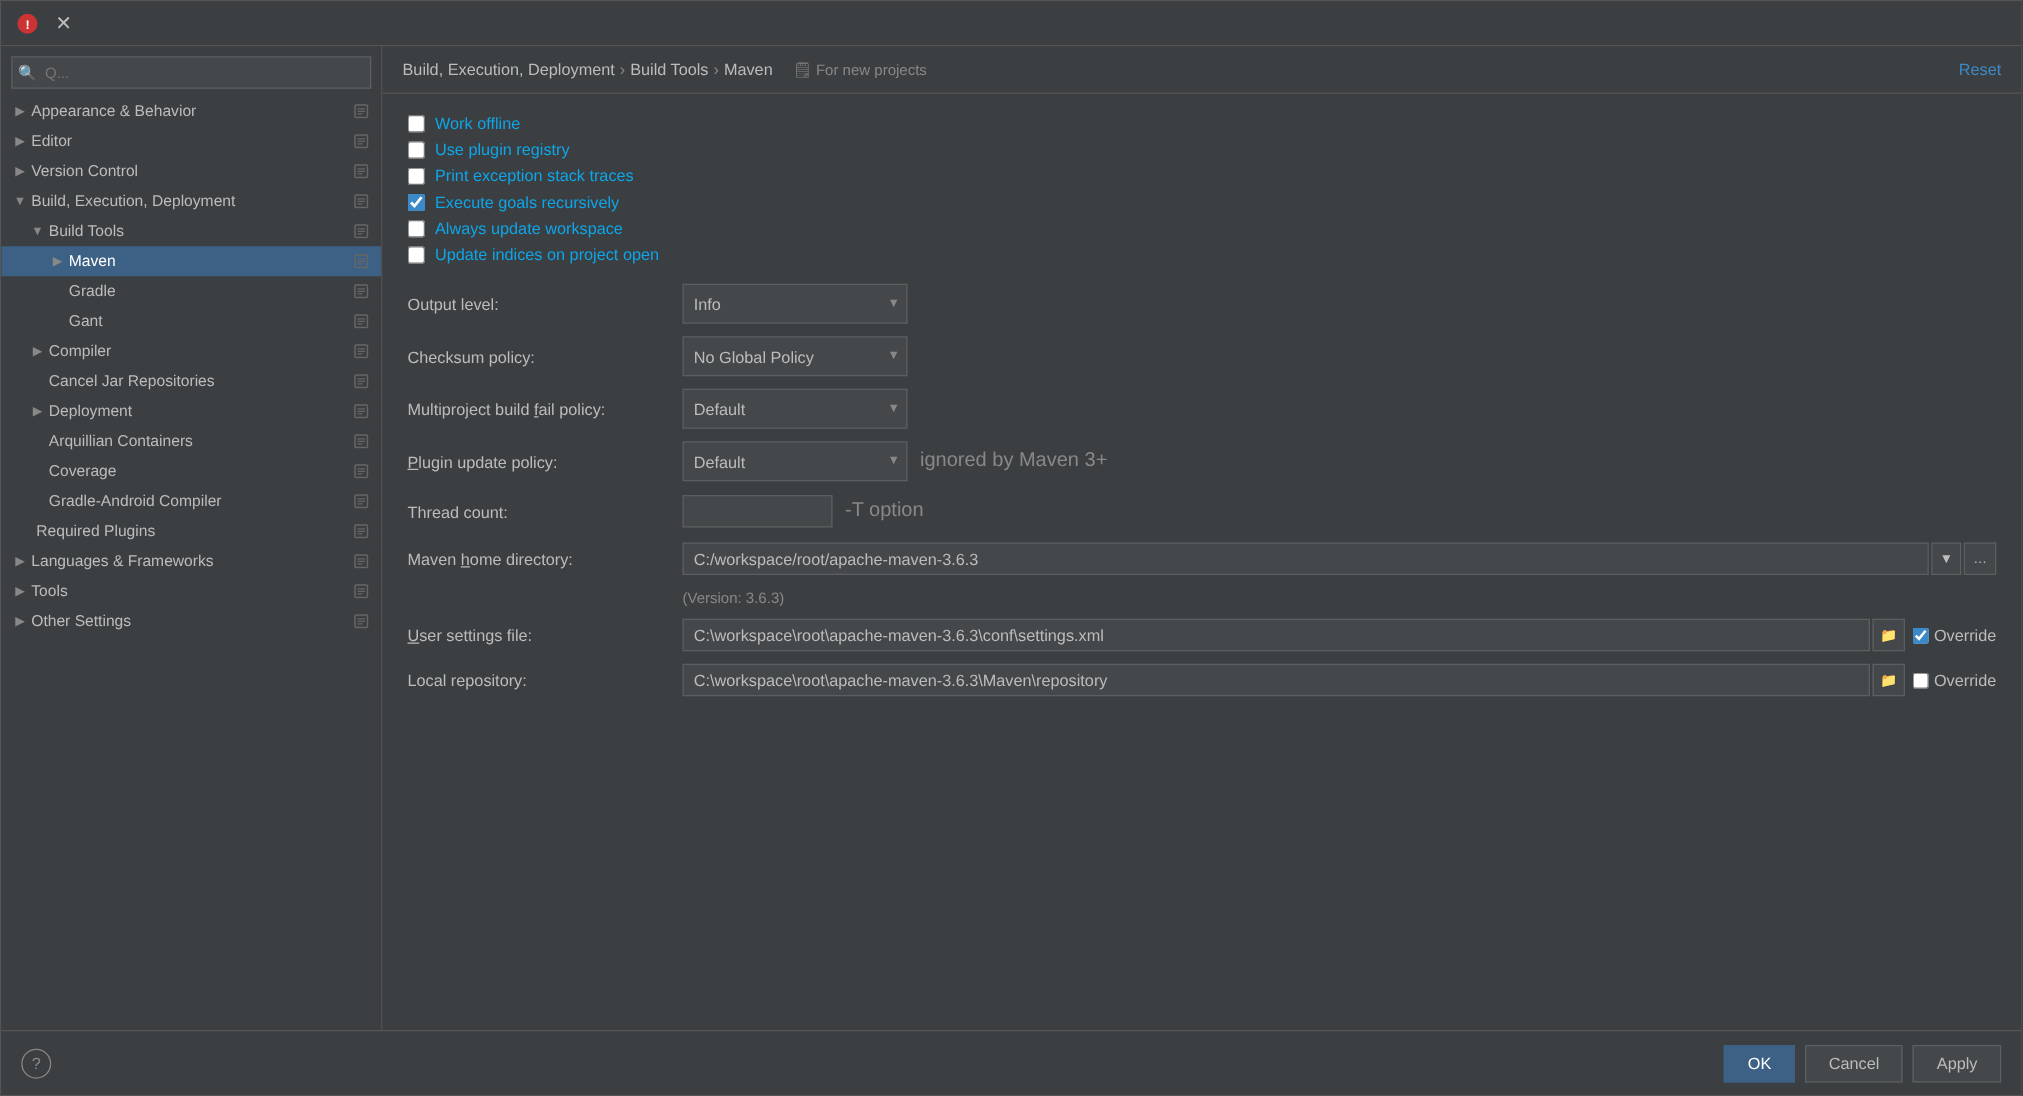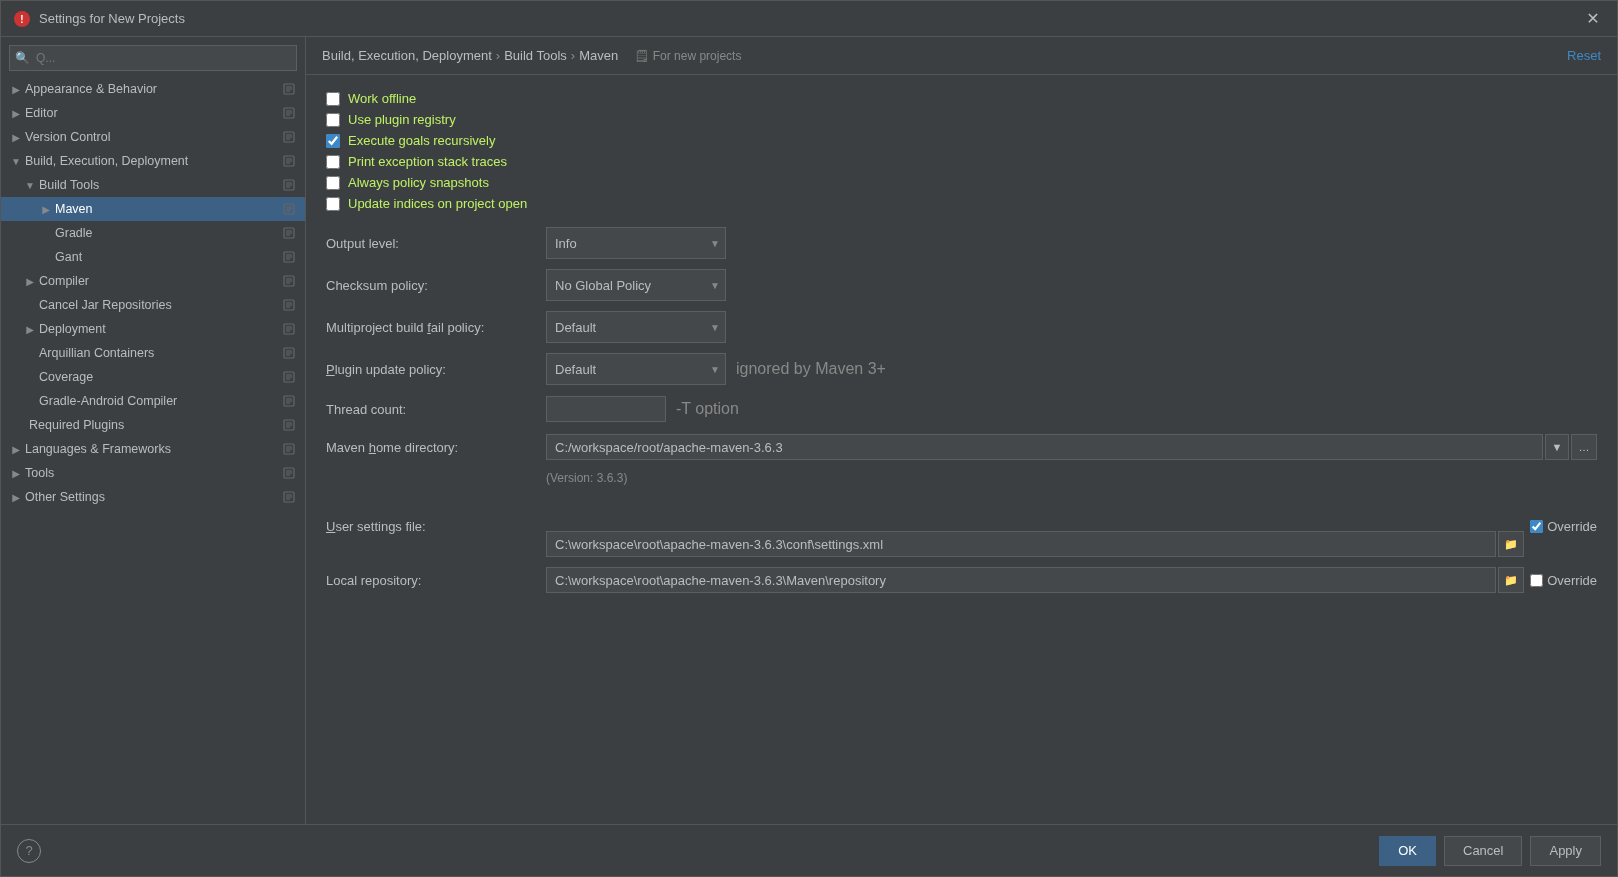--- a/index.html
+++ b/index.html
@@ -172,21 +172,21 @@
     .checkbox-row input[type="checkbox"] {
       margin-right: 8px;
       width: 14px;
       height: 14px;
       accent-color: #3d89c8;
       cursor: pointer;
       flex-shrink: 0;
     }
 
     .checkbox-label {
-      color: #bef264;
+      color: #0ea5e9;
       font-size: 13px;
     }
 
     .underline-char { text-decoration: underline; }
 
     .field-row {
       display: flex;
       align-items: center;
       margin-bottom: 10px;
       min-height: 28px;
@@ -367,21 +367,20 @@
 
 <div class="dialog">
 
   <div class="title-bar">
     <div class="title-bar-icon">
       <svg width="18" height="18" viewBox="0 0 18 18">
         <circle cx="9" cy="9" r="8" fill="#cc3333"></circle>
         <text x="9" y="13" text-anchor="middle" fill="white" font-size="10" font-weight="bold">!</text>
       </svg>
     </div>
-    <span class="title-bar-text">Settings for New Projects</span>
     <div class="title-bar-close">✕</div>
   </div>
 
   <div class="main-content">
 
     <div class="sidebar">
       <div class="search-box">
         <span class="search-icon-wrap">🔍</span>
         <input class="search-input" type="text" placeholder="Q..." style="">
       </div>
@@ -626,30 +625,30 @@
         <div id="checkboxes-container">
             <div class="checkbox-row">
               <input type="checkbox" id="work-offline" style="">
               <label class="checkbox-label" for="work-offline">Work offline</label>
             </div>
             <div class="checkbox-row">
               <input type="checkbox" id="use-plugin-registry" style="">
               <label class="checkbox-label" for="use-plugin-registry">Use plugin registry</label>
             </div>
             <div class="checkbox-row">
+              <input type="checkbox" id="print-exception-stack-traces" style="">
+              <label class="checkbox-label" for="print-exception-stack-traces">Print exception stack traces</label>
+            </div>
+            <div class="checkbox-row">
               <input type="checkbox" id="execute-goals-recursively" checked="" style="">
               <label class="checkbox-label" for="execute-goals-recursively">Execute goals recursively</label>
             </div>
             <div class="checkbox-row">
-              <input type="checkbox" id="print-exception-stack-traces" style="">
-              <label class="checkbox-label" for="print-exception-stack-traces">Print exception stack traces</label>
-            </div>
-            <div class="checkbox-row">
               <input type="checkbox" id="always-update-snapshots" style="">
-              <label class="checkbox-label" for="always-update-snapshots">Always policy snapshots</label>
+              <label class="checkbox-label" for="always-update-snapshots">Always update workspace</label>
             </div>
             <div class="checkbox-row">
               <input type="checkbox" id="update-indices-on-project-open" style="">
               <label class="checkbox-label" for="update-indices-on-project-open">Update indices on project open</label>
             </div>
           </div>
 
         <div style="height: 10px;"></div>
 
         <div class="field-row">
@@ -697,21 +696,21 @@
             <select class="directory-input" style="flex:1;appearance:none;padding-right:24px;" id="maven-home-dir-select"><option value="C:/workspace/root/apache-maven-3.6.3">C:/workspace/root/apache-maven-3.6.3</option></select>
             <div class="dir-dropdown-btn">▼</div>
             <div class="dir-browse-btn">…</div>
           </div>
         </div>
 
         <div class="version-note">(Version: 3.6.3)</div>
 
         <div class="user-settings-row">
           <span class="field-label"><span class="underline-char">U</span>ser settings file:</span>
-          <div style="display:flex;align-items:center;flex:1;margin-top:36px;">
+          <div style="display:flex;align-items:center;flex:1;">
             <input class="directory-input" type="text" id="user-settings-input" value="C:\workspace\root\apache-maven-3.6.3\conf\settings.xml" style="">
             <div class="dir-browse-btn">📁</div>
           </div>
           <div class="override-checkbox-wrap">
             <input type="checkbox" id="user-settings-override" checked="" style="">
             <label for="user-settings-override">Override</label>
           </div>
         </div>
 
         <div class="user-settings-row">

